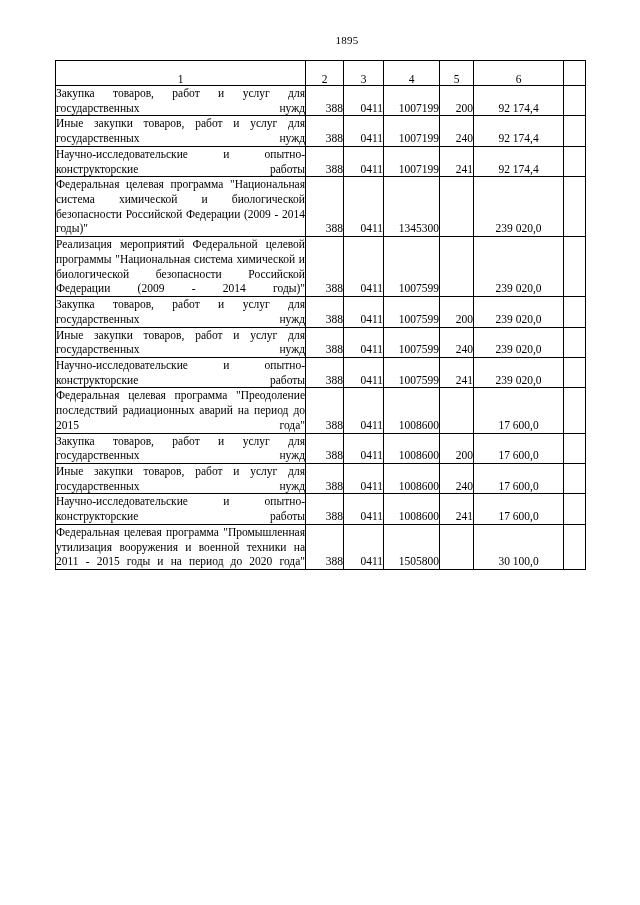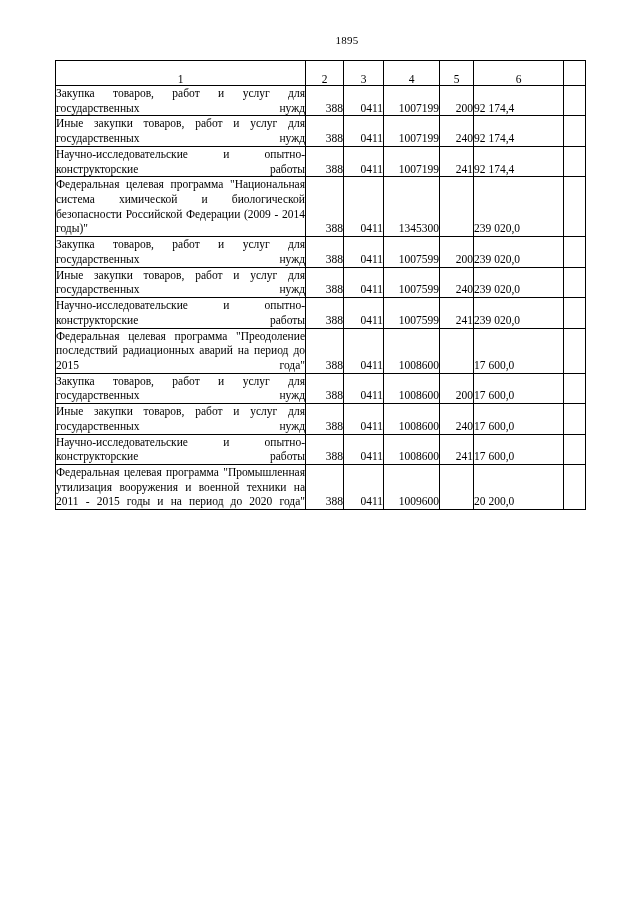--- a/index.html
+++ b/index.html
@@ -72,21 +72,21 @@
     text-align-last: justify;
     padding-left: 7px;
     padding-right: 6px;
     hyphens: none;
   }
   td.num {
     text-align: right;
     white-space: nowrap;
   }
   td.amount {
-    text-align: left;
+    text-align: center;
     padding-right: 7px;
     white-space: nowrap;
   }
   td.empty { }
 </style>
 </head>
 <body>
 
 <div class="page">
 
@@ -145,20 +145,29 @@
         <tr>
           <td class="name">Федеральная целевая программа "Национальная система химической и биологической безопасности Российской Федерации (2009 - 2014 годы)"</td>
           <td class="num">388</td>
           <td class="num">0411</td>
           <td class="num">1345300</td>
           <td class="num"></td>
           <td class="amount">239 020,0</td>
           <td class="empty"></td>
         </tr>
         <tr>
+          <td class="name">Реализация мероприятий Федеральной целевой программы "Национальная система химической и биологической безопасности Российской Федерации (2009 - 2014 годы)"</td>
+          <td class="num">388</td>
+          <td class="num">0411</td>
+          <td class="num">1007599</td>
+          <td class="num"></td>
+          <td class="amount">239 020,0</td>
+          <td class="empty"></td>
+        </tr>
+        <tr>
           <td class="name">Закупка товаров, работ и услуг для государственных нужд</td>
           <td class="num">388</td>
           <td class="num">0411</td>
           <td class="num">1007599</td>
           <td class="num">200</td>
           <td class="amount">239 020,0</td>
           <td class="empty"></td>
         </tr>
         <tr>
           <td class="name">Иные закупки товаров, работ и услуг для государственных нужд</td>
@@ -211,22 +220,22 @@
           <td class="num">0411</td>
           <td class="num">1008600</td>
           <td class="num">241</td>
           <td class="amount">17 600,0</td>
           <td class="empty"></td>
         </tr>
         <tr>
           <td class="name">Федеральная целевая программа "Промышленная утилизация вооружения и военной техники на 2011 - 2015 годы и на период до 2020 года"</td>
           <td class="num">388</td>
           <td class="num">0411</td>
-          <td class="num">1009600</td>
-          <td class="num"></td>
-          <td class="amount">20 200,0</td>
+          <td class="num">1505800</td>
+          <td class="num"></td>
+          <td class="amount">30 100,0</td>
           <td class="empty"></td>
         </tr>
       </tbody>
     </table>
   </div>
 
 </div>
 
 </body></html>

